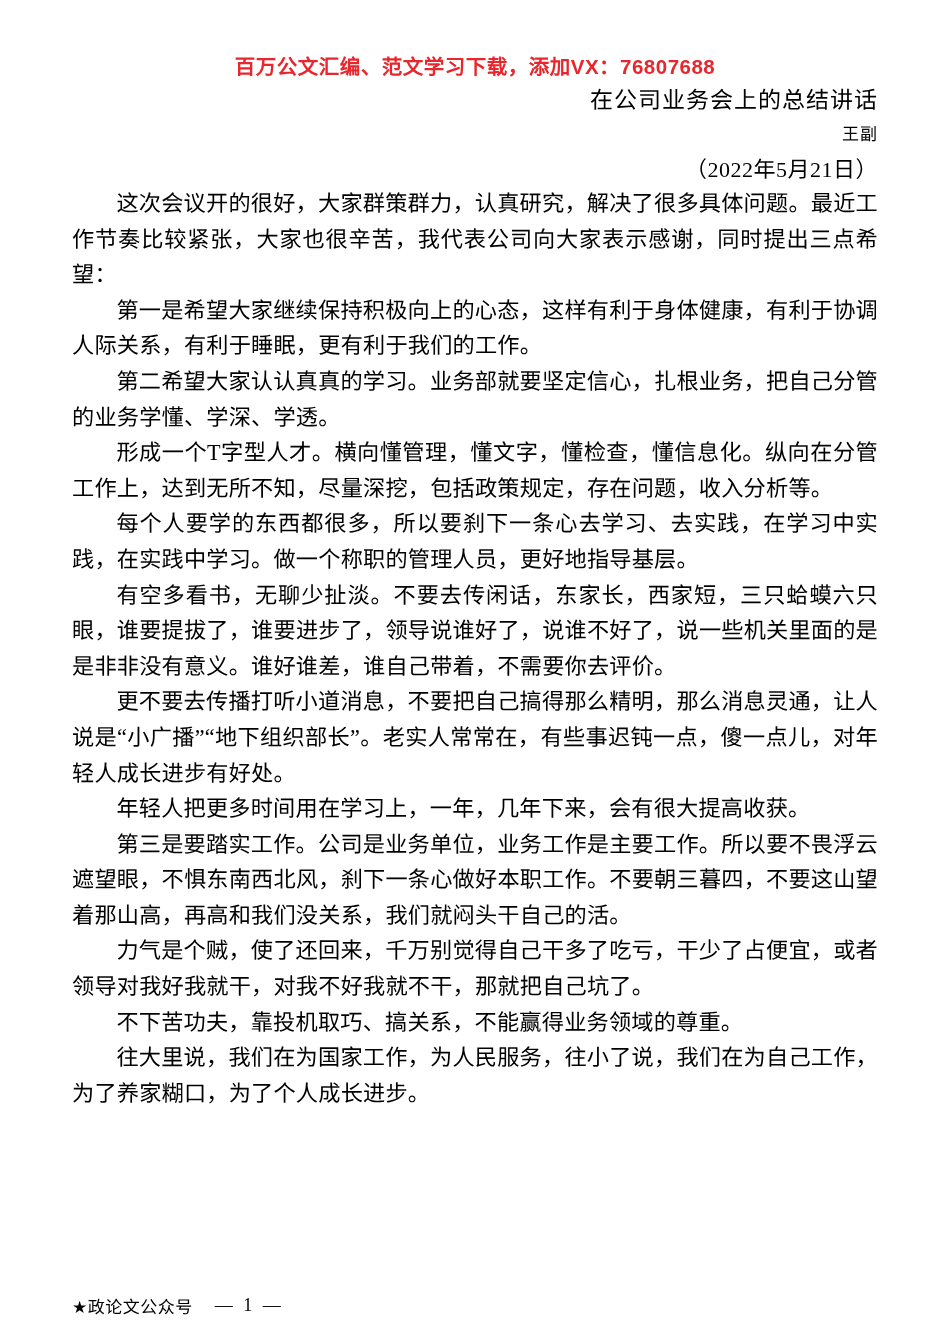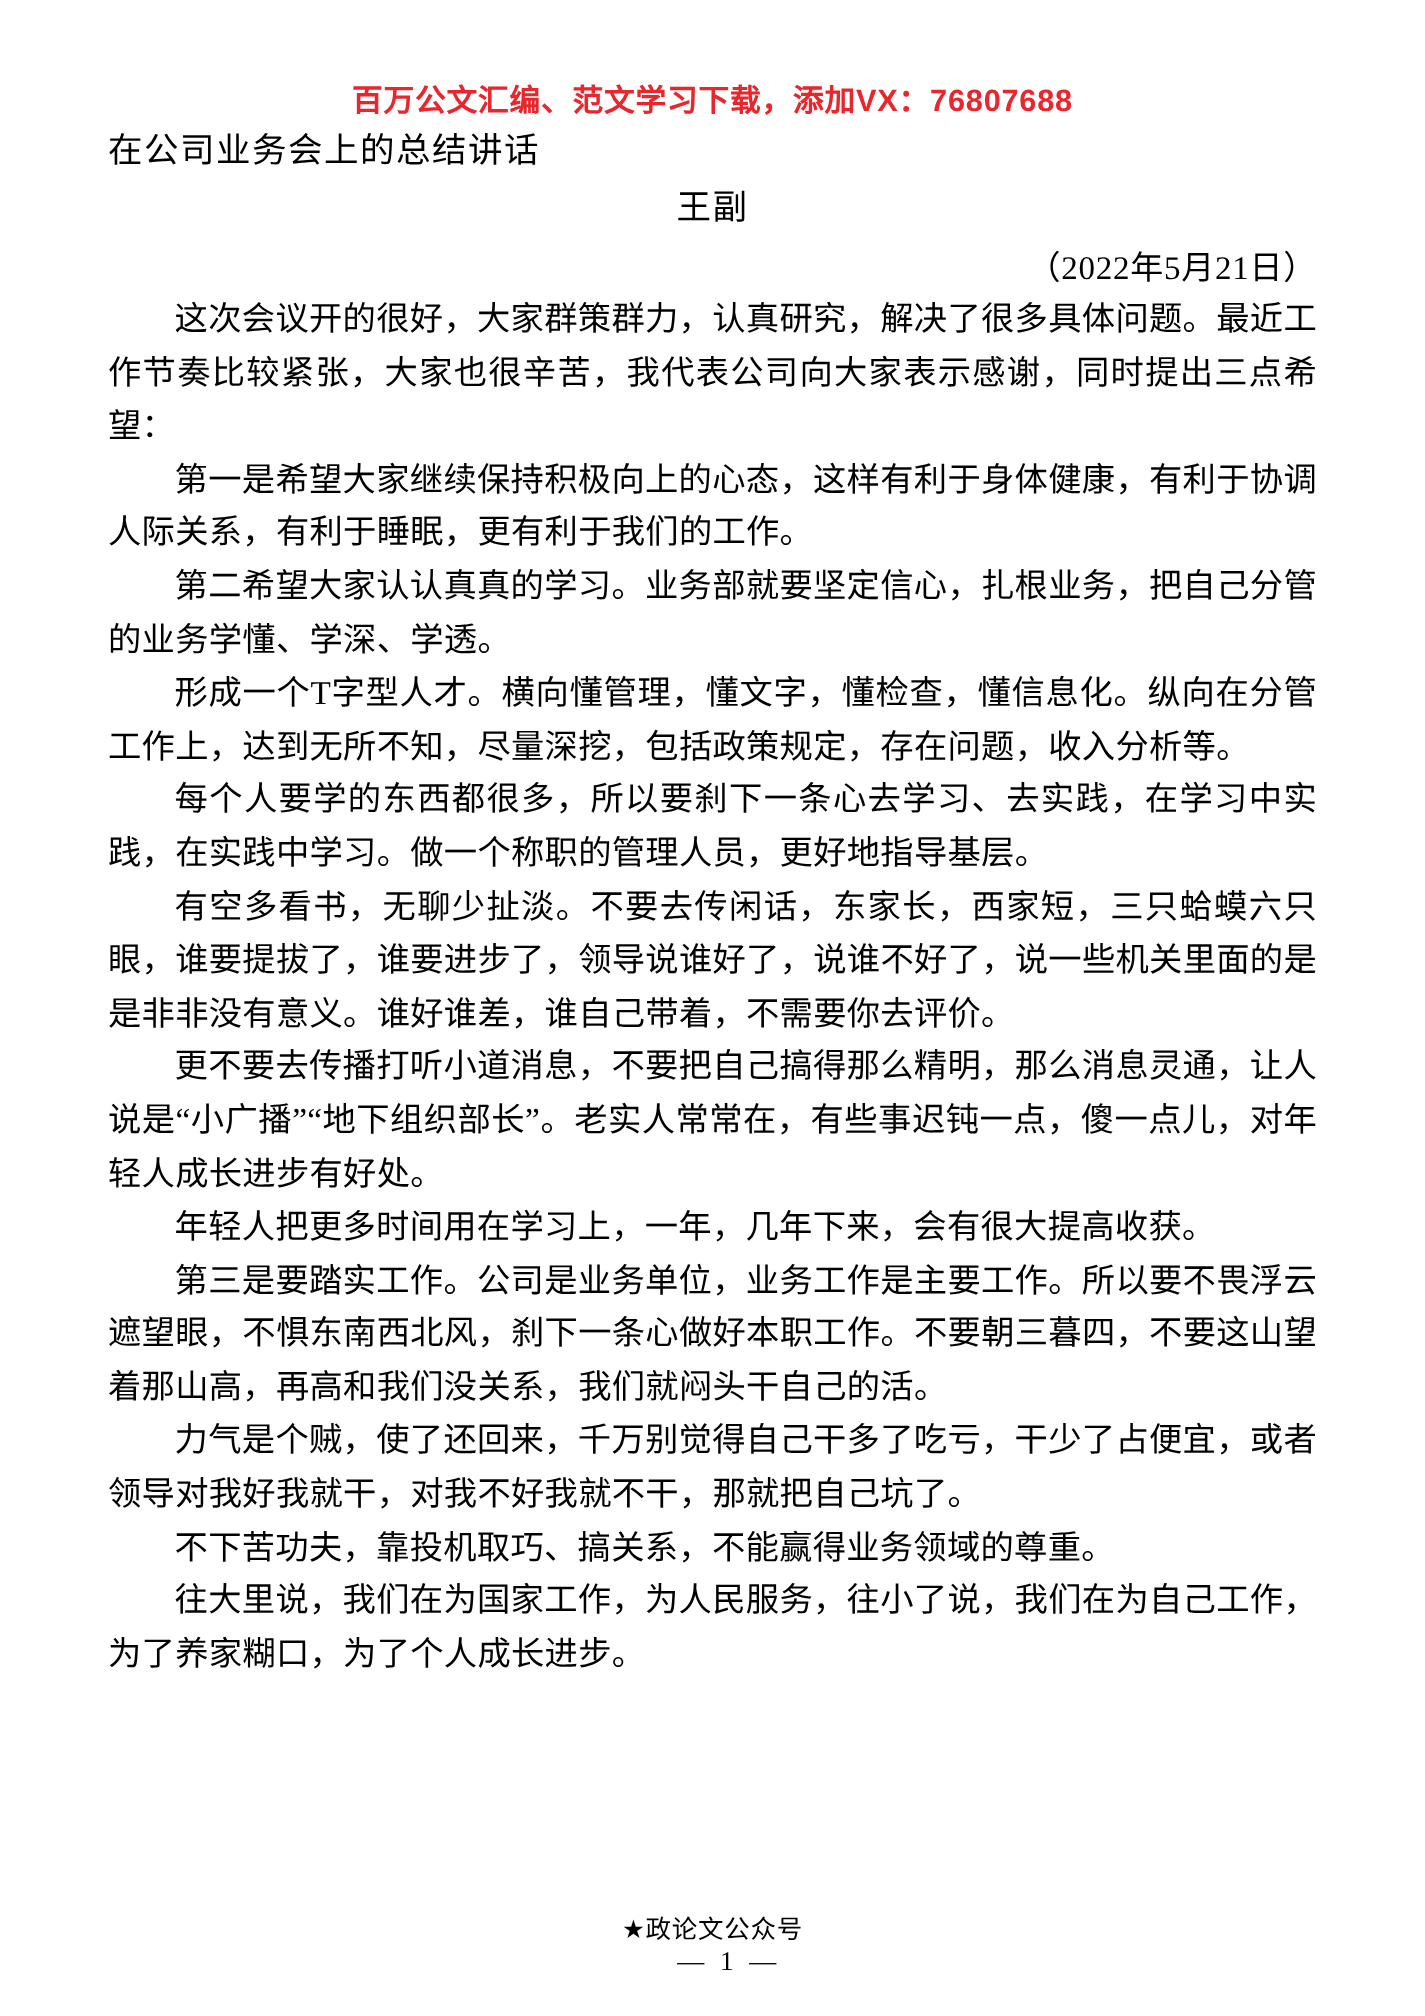--- a/index.html
+++ b/index.html
@@ -25,29 +25,29 @@
   .banner {
     text-align: center;
     color: #e8262b;
     font-weight: bold;
     font-size: 20.5px;
     letter-spacing: 0.5px;
     margin-top: 10px;
     font-family: "Liberation Sans", "DejaVu Sans", sans-serif;
   }
   .doc-title {
-    text-align: left;
+    text-align: right;
     font-size: 23px;
     line-height: 1.5;
     margin-top: 4px;
     letter-spacing: 1px;
   }
   .doc-author {
-    text-align: center;
-    font-size: 23px;
+    text-align: right;
+    font-size: 17px;
     line-height: 1.5;
     margin-top: 3px;
     letter-spacing: 1px;
   }
   .doc-date {
     text-align: right;
     font-size: 22px;
     line-height: 1.5;
     margin-top: 6px;
     letter-spacing: 0.5px;
@@ -65,24 +65,23 @@
   }
   p.para b {
     font-weight: normal;
   }
   .footer {
     position: absolute;
     left: 72px;
     right: 72px;
     bottom: 26px;
     display: flex;
-    justify-content: flex-end;
+    justify-content: flex-start;
     align-items: center;
     font-size: 17px;
-    flex-direction: column;
   }
   .footer .mark {
     font-family: "Liberation Sans", "DejaVu Sans", sans-serif;
     font-size: 17px;
     letter-spacing: 0.5px;
   }
   .footer .pageno {
     margin-left: 22px;
     font-size: 18px;
     letter-spacing: 3px;

